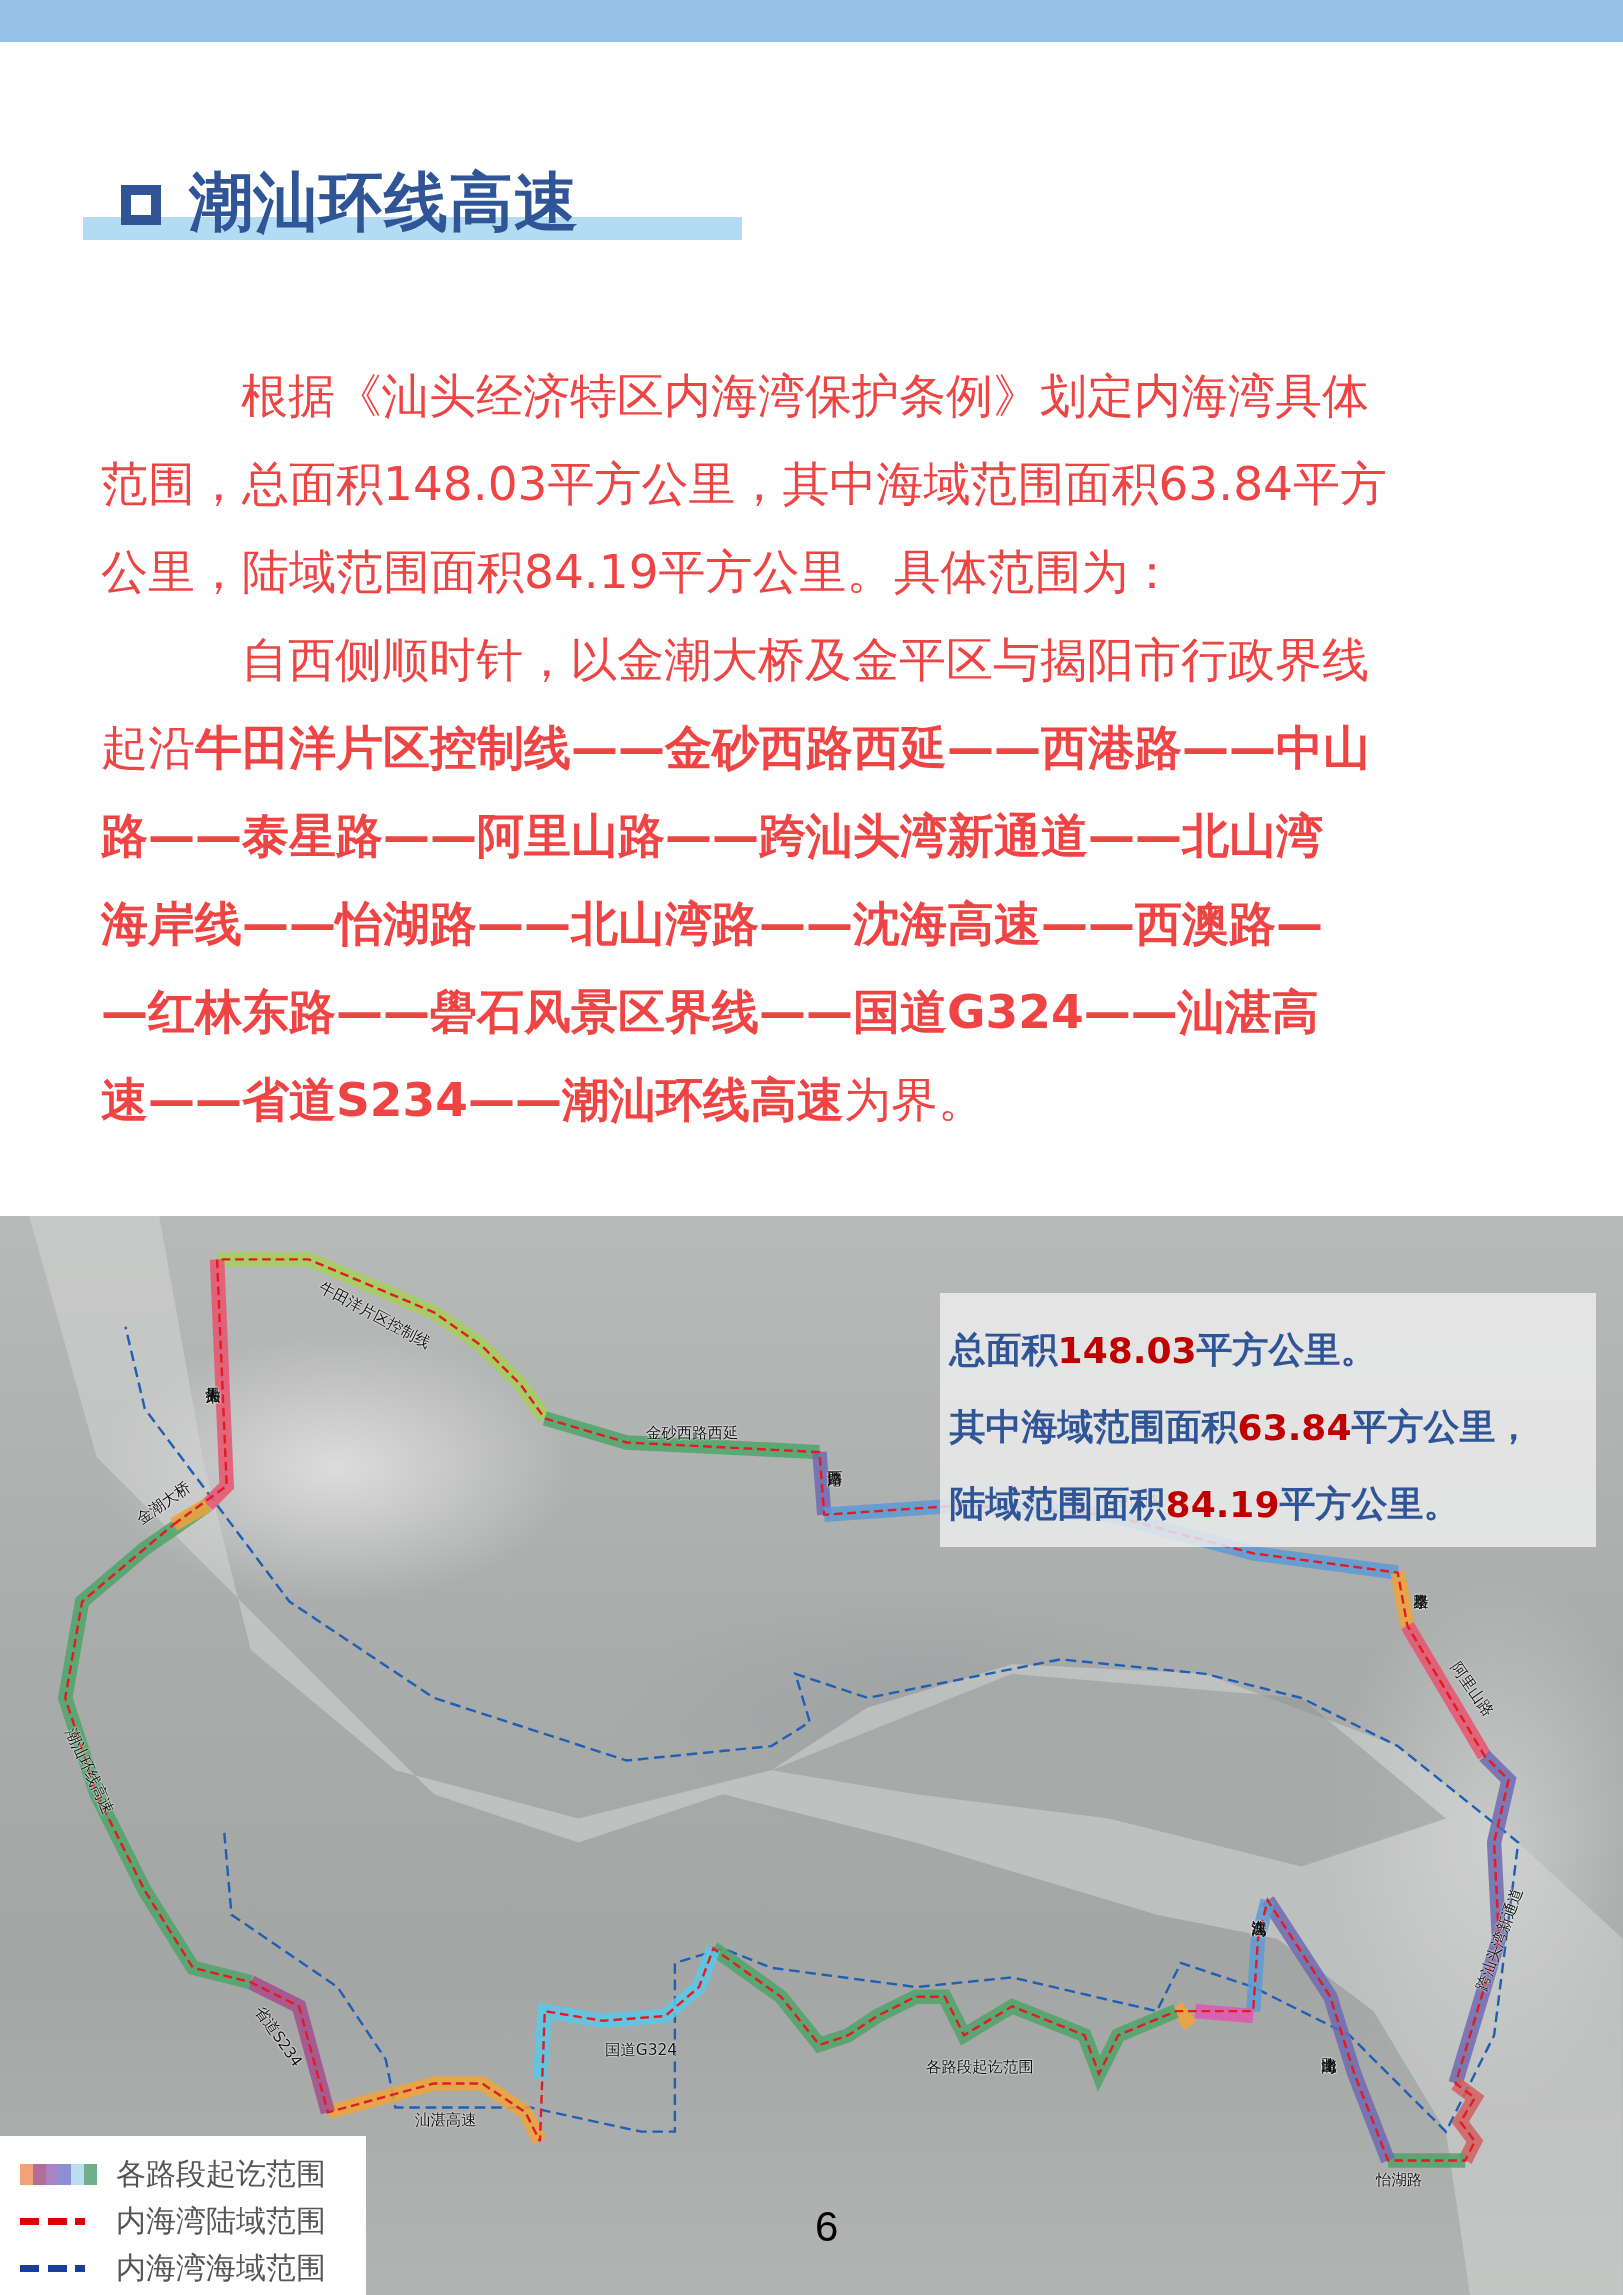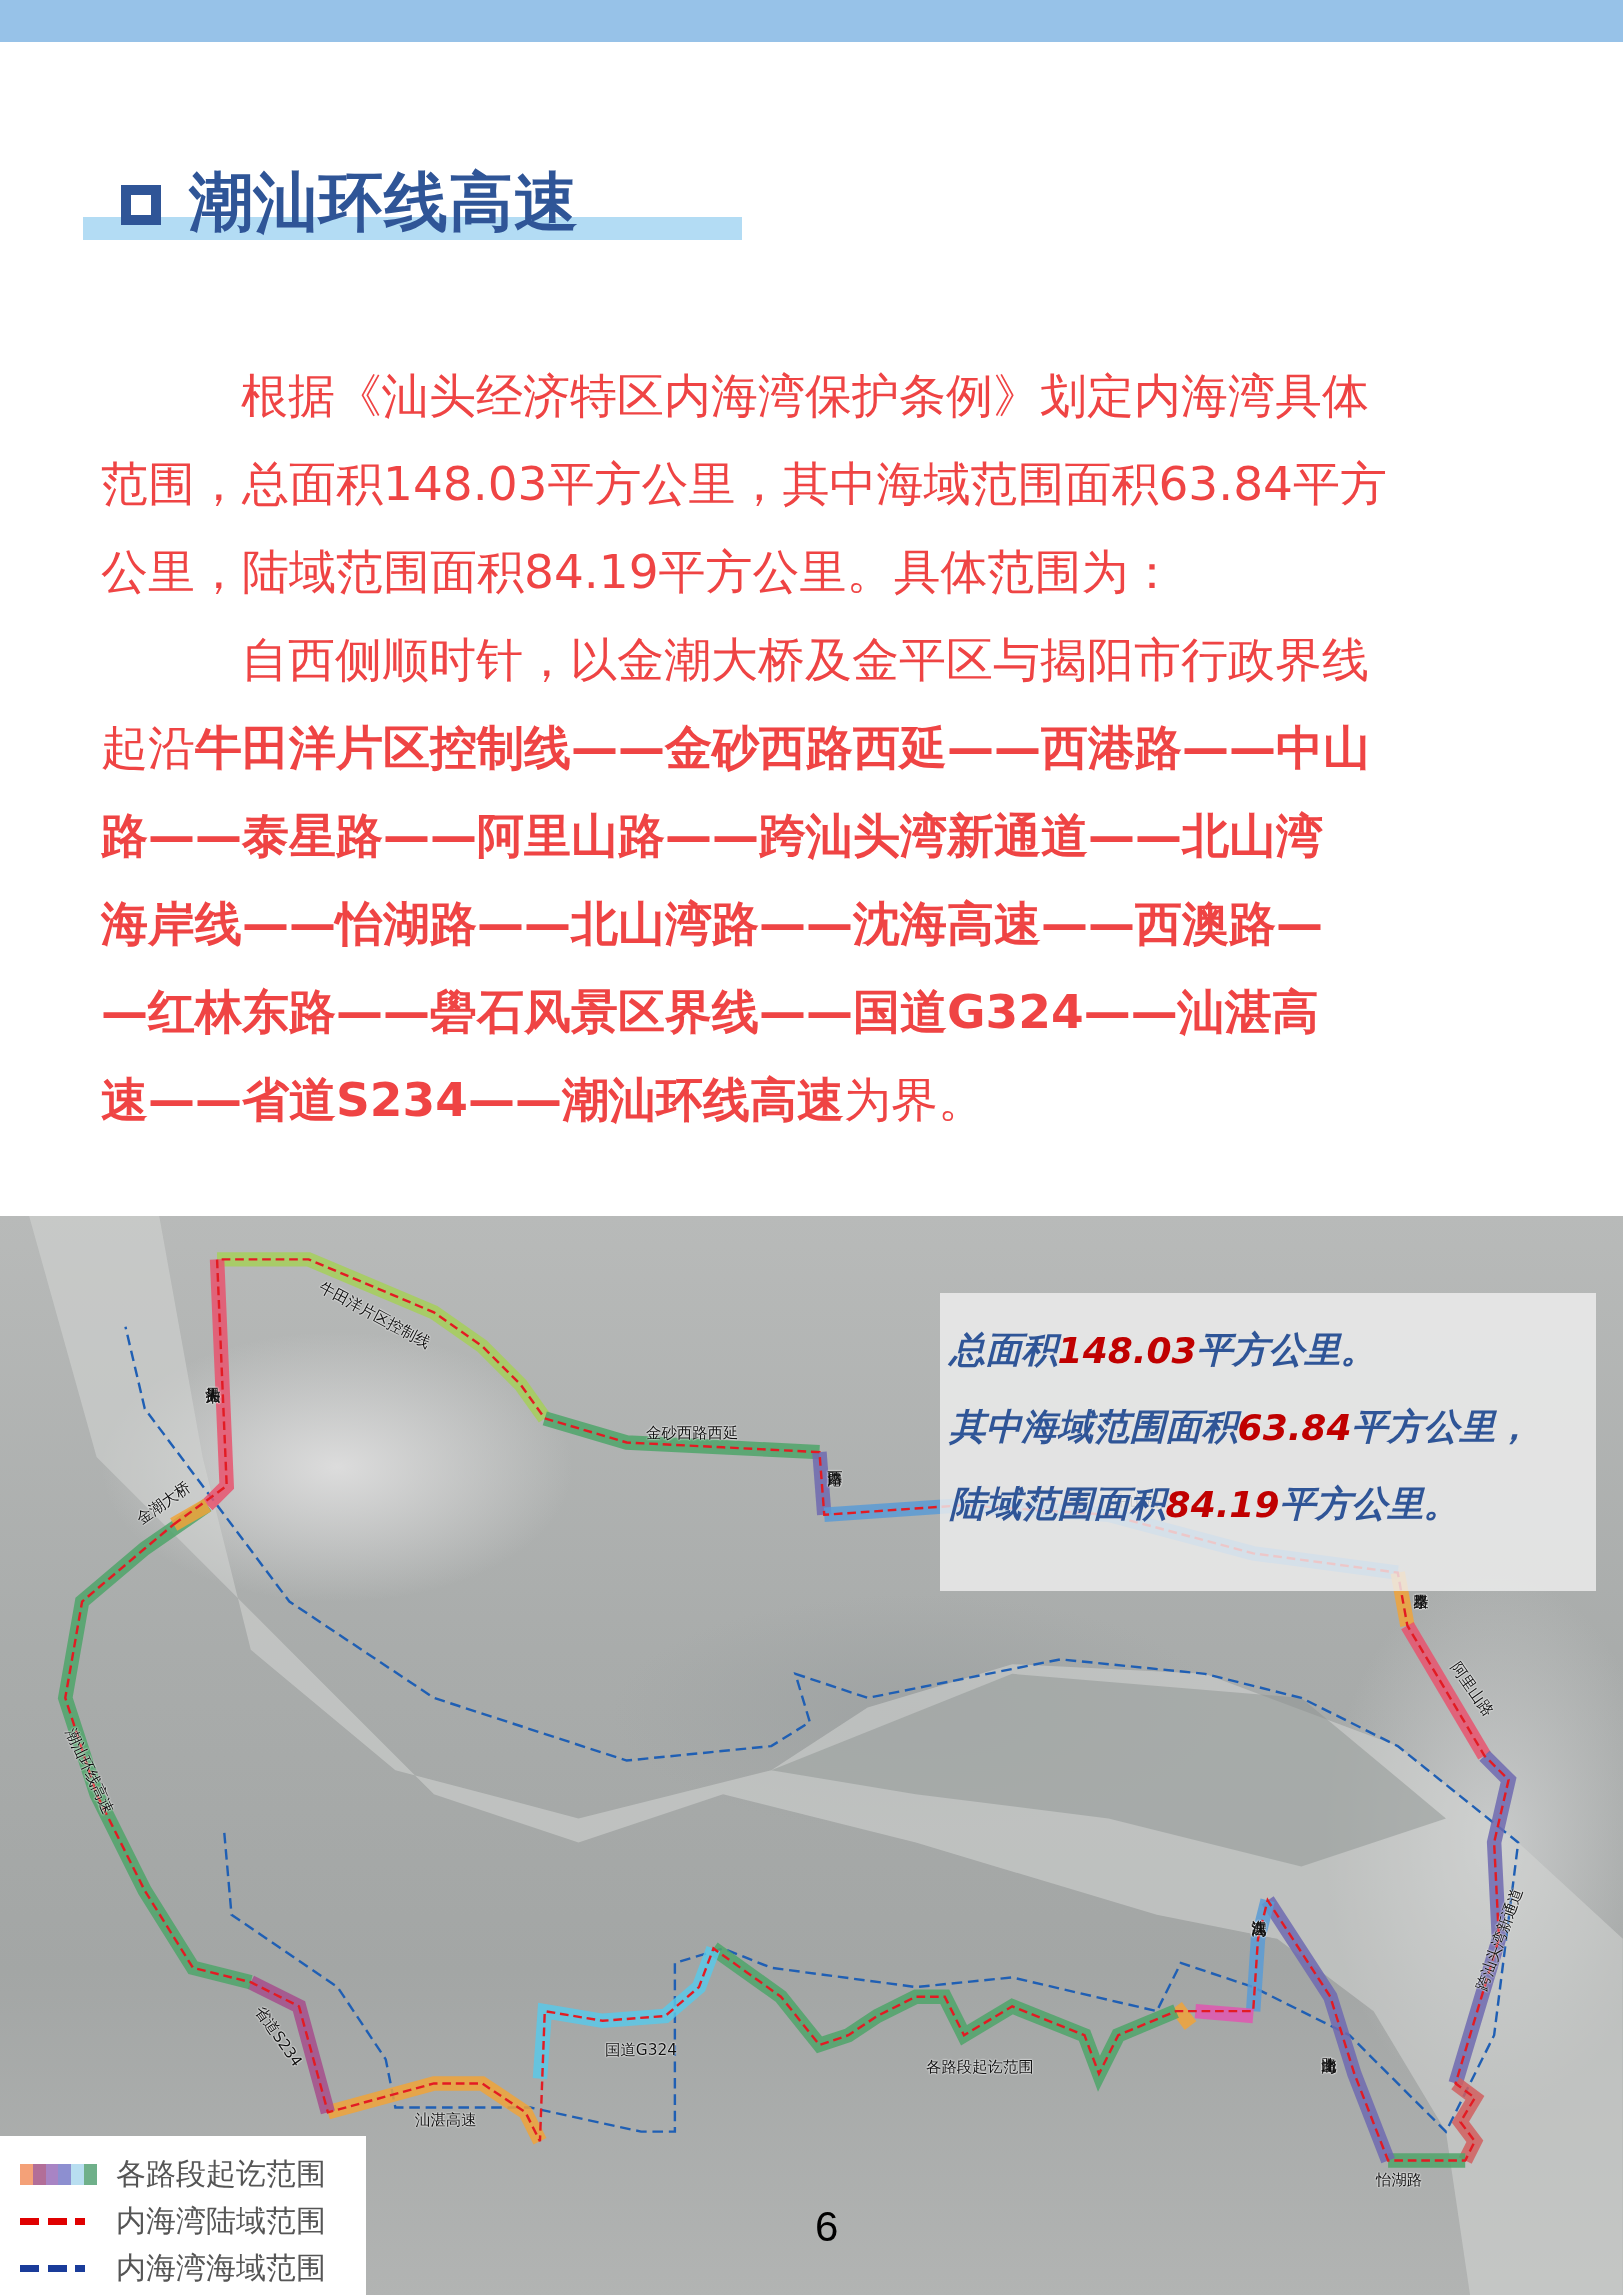--- a/index.html
+++ b/index.html
@@ -12,21 +12,21 @@
   .body-text p{margin:0;}
   .indent{padding-left:140px;}
   .body-text b{font-weight:bold;}
   .map{position:absolute;left:0;top:1216px;width:1623px;height:1079px;overflow:hidden;
        background:
         radial-gradient(ellipse 337px 193px at 337px 251px, #dcdcdc 0%, rgba(220,220,220,0) 70%),
         radial-gradient(ellipse 434px 169px at 916px 497px, #9fa3a3 0%, rgba(159,163,163,0) 70%),
         radial-gradient(ellipse 241px 386px at 1494px 627px, #c9cbcb 0%, rgba(201,203,203,0) 70%),
         linear-gradient(180deg,#b8bab9 0%,#a9acab 40%,#a3a6a5 70%,#b2b4b3 100%);}
   .map svg{position:absolute;left:0;top:0;}
-  .info-box{position:absolute;left:940px;top:77px;width:656px;height:298px;background:rgba(238,238,238,0.82);box-sizing:border-box;padding:19px 0 0 9.6px;font-style:italic;}
+  .info-box{position:absolute;left:940px;top:77px;width:656px;height:254px;background:rgba(238,238,238,0.82);box-sizing:border-box;padding:19px 0 0 9.6px;}
   .info-line{font-weight:bold;font-size:36px;color:#2f5597;height:77px;display:flex;align-items:center;white-space:nowrap;}
   .info-line .num{color:#c00000;font-size:36px;}
   .legend{position:absolute;left:0;top:920px;width:366px;height:159px;background:#ffffff;}
   .legend-row{position:absolute;left:20px;display:flex;align-items:center;text-align:center;}
   .legend-swatch{width:77px;height:21px;display:flex;}
   .legend-swatch span{flex:1;height:100%;}
   .dash{width:77px;height:6.7px;display:flex;gap:8.7px;}
   .dash span{display:block;height:6.7px;}
   .legend-label{margin-left:19px;font-size:30px;color:#555;}
   .page-num{position:absolute;left:815px;top:987px;font-size:42px;color:#000;font-family:"Liberation Sans",sans-serif;}

